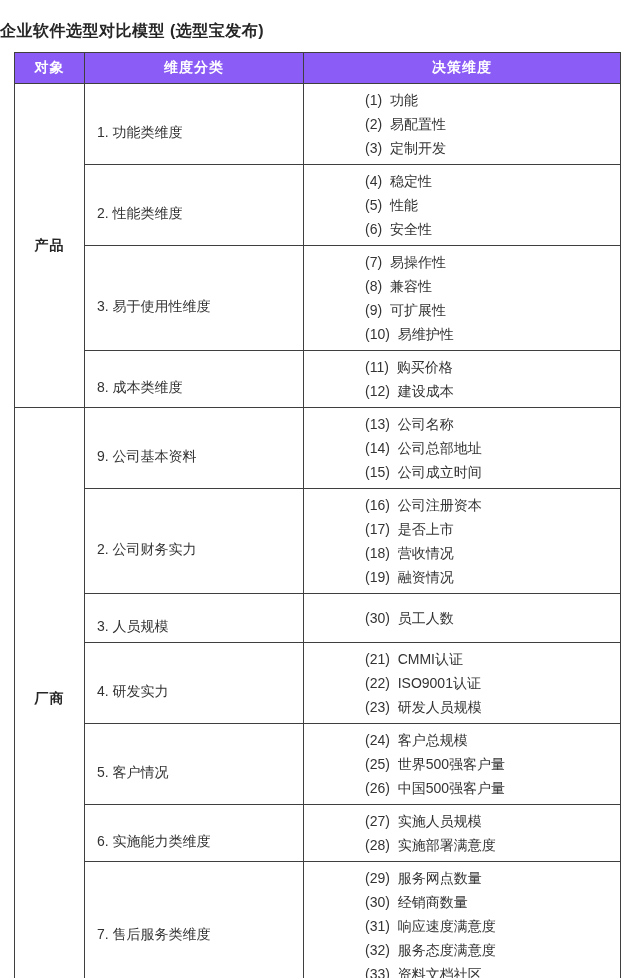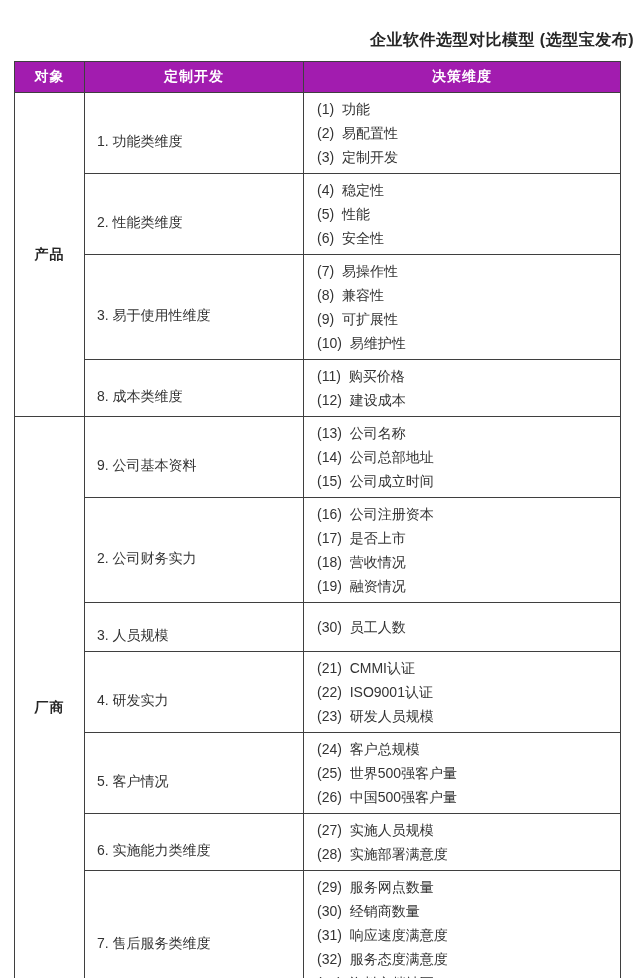--- a/index.html
+++ b/index.html
@@ -7,40 +7,40 @@
     padding: 0;
     background: #ffffff;
     width: 634px;
     font-family: "Liberation Sans", "DejaVu Sans", sans-serif;
   }
   .page {
     width: 634px;
     box-sizing: border-box;
   }
   .title {
-    text-align: right;
+    text-align: left;
     font-size: 16px;
     font-weight: bold;
     color: #262626;
-    padding: 30px 0 10px 0;
+    padding: 21px 0 10px 0;
     letter-spacing: 0.5px;
   }
   table.model {
     border-collapse: collapse;
     table-layout: fixed;
     margin-left: 14px;
     width: 606px;
   }
   table.model th,
   table.model td {
     border: 1px solid #3f3f3f;
     box-sizing: border-box;
   }
   table.model th {
-    background: #a21caf;
+    background: #8b5cf6;
     color: #ffffff;
     font-size: 14px;
     font-weight: bold;
     height: 31px;
     text-align: center;
     letter-spacing: 1px;
   }
   td.obj {
     text-align: center;
     font-weight: bold;
@@ -60,38 +60,39 @@
   }
   td.items {
     font-size: 14px;
     color: #333333;
     vertical-align: middle;
     padding: 4px 10px 4px 13px;
   }
   .item {
     line-height: 24px;
     white-space: pre-wrap;
+    margin-left: 48px;
   }
 </style>
 </head>
 <body>
 
 <div class="page">
   <div class="title">企业软件选型对比模型 (选型宝发布)</div>
 
   <table class="model">
     <colgroup>
       <col style="width:70px">
       <col style="width:219px">
       <col style="width:317px">
     </colgroup>
     <thead>
       <tr>
         <th>对象</th>
-        <th>定制开发</th>
+        <th>维度分类</th>
         <th>决策维度</th>
       </tr>
     </thead>
     <tbody>
 
       <tr>
         <td class="obj" rowspan="4">产品</td>
         <td class="cat">1. 功能类维度</td>
         <td class="items">
           <div class="item">(1)  功能</div>

